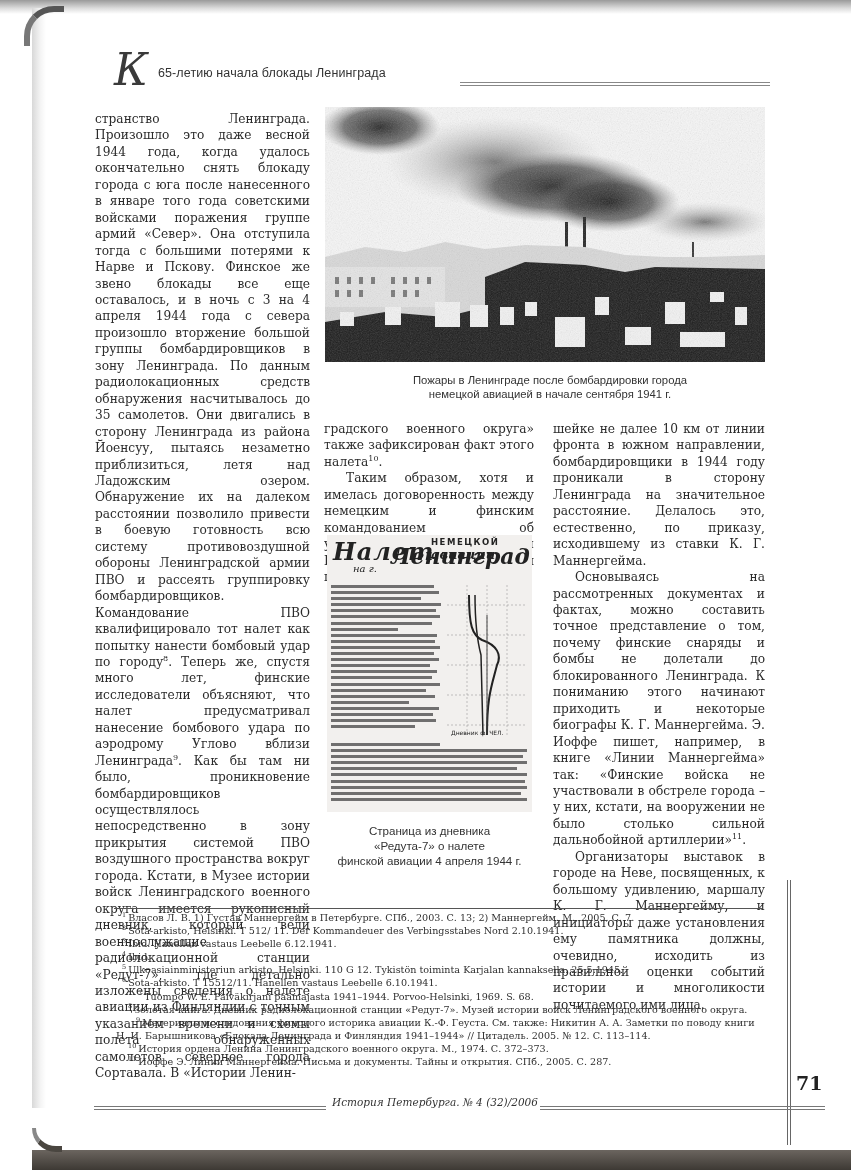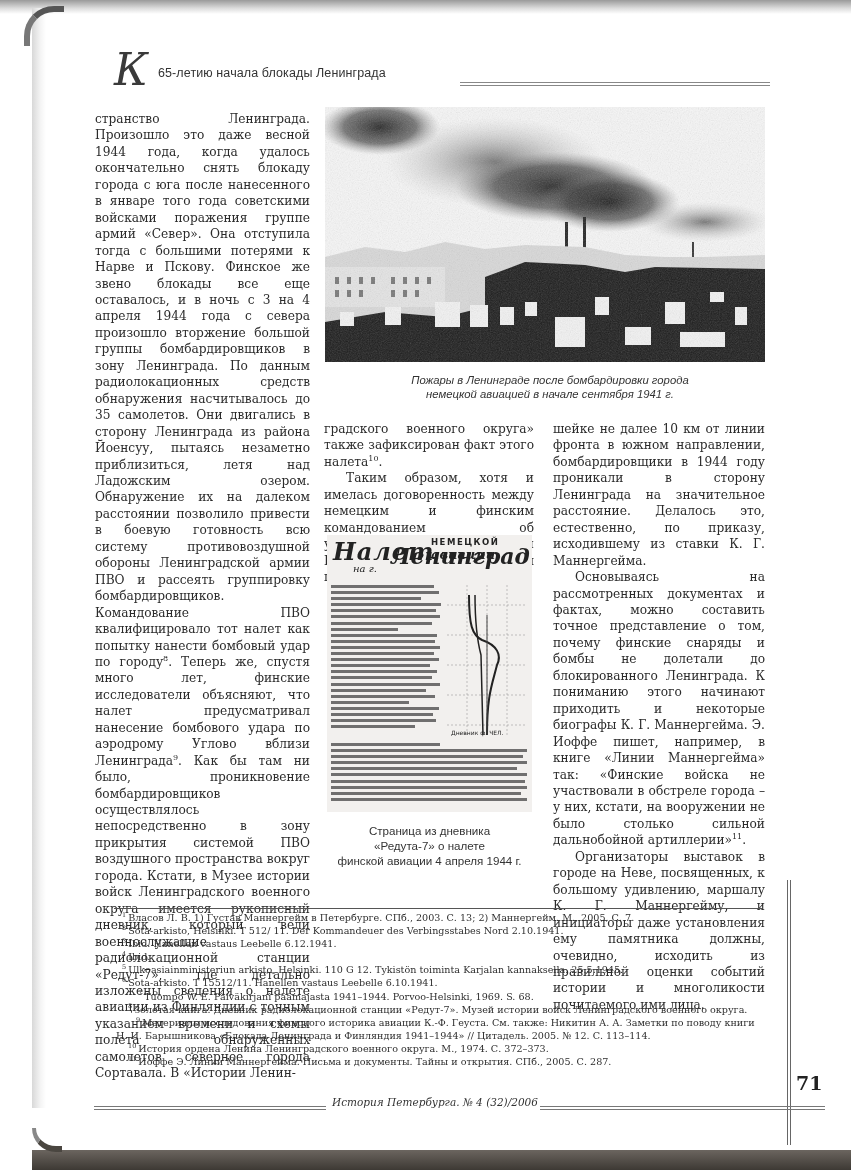--- a/index.html
+++ b/index.html
@@ -32,21 +32,21 @@
   .col p.indent { text-indent: 22px; }
   .col sup { font-size: 8px; line-height: 0; vertical-align: super; }
   .col-1 { left: 95px; top: 103px; width: 215px; }
   .col-2 { left: 324px; top: 413px; width: 210px; }
   .col-3 { left: 553px; top: 413px; width: 212px; }
 
   
   .photo { position: absolute; left: 325px; top: 107px; width: 440px; height: 255px; overflow: hidden; background: #fff; }
   .caption { position: absolute; font-family: "Liberation Sans", sans-serif; font-size: 11.3px; line-height: 14px;
     text-align: center; color: #333; }
-  .caption-1 { left: 380px; top: 373px; width: 340px; font-style: italic; }
+  .caption-1 { left: 380px; top: 373px; width: 340px; }
   .caption-2 { left: 322px; top: 823px; width: 215px; font-size: 11.6px; line-height: 15px; }
 
   
   .diary { position: absolute; left: 327px; top: 535px; width: 205px; height: 277px; overflow: hidden;
     background: #f2f0ee; }
   .diary-title-1 { position: absolute; left: 6px; top: 2px; font-family: "DejaVu Serif", serif; font-style: italic; font-weight: bold;
     font-size: 24px; color: #222; letter-spacing: 1px; }
   .diary-title-2 { position: absolute; left: 104px; top: 2px; font-family: "DejaVu Sans", sans-serif; font-size: 8.5px; color: #222;
     letter-spacing: 1.5px; font-weight: bold; }
   .diary-title-3 { position: absolute; left: 104px; top: 12px; font-family: "DejaVu Serif", serif; font-style: italic; font-size: 13px; font-weight: bold; color: #222; text-align: center; }

